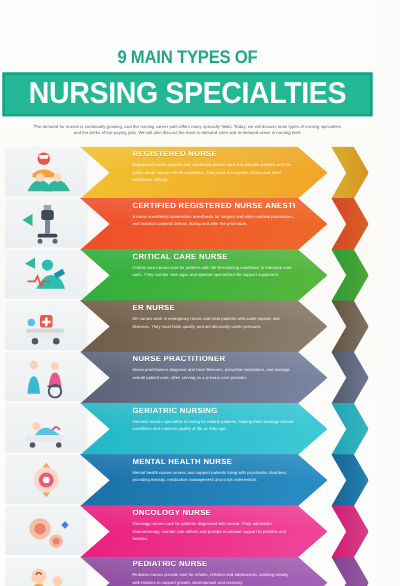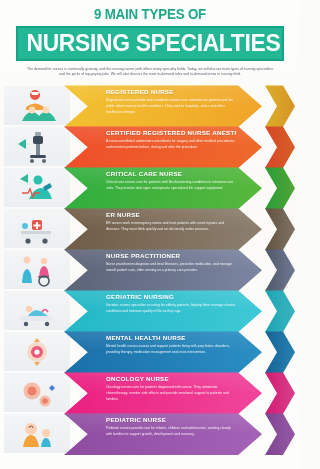--- a/index.html
+++ b/index.html
@@ -21,35 +21,36 @@
     height: 469px;
     background: linear-gradient(180deg, #fdfdfb 0%, #fbfaf7 40%, #fdfdfc 100%);
     overflow: hidden;
   }
 
   
   .header {
     position: relative;
     padding-top: 7px;
     text-align: center;
+    margin-top: 32px;
   }
   .kicker {
     font-family: "Liberation Sans Narrow", "Liberation Sans", sans-serif;
     font-weight: bold;
     font-size: 14.5px;
     letter-spacing: -0.2px;
     color: #1fa88a;
     text-transform: uppercase;
     line-height: 1;
     transform: scaleX(0.92);
     text-shadow: 0 1px 0 rgba(255,255,255,0.8);
   }
   .title-banner {
     margin: 4px auto 0;
-    width: 268px;
+    width: 296px;
     background: #23b795;
     border: 2px solid #1aa храм;
     border: 2px solid #15a285;
     box-sizing: border-box;
     padding: 3px 2px 4px;
     text-align: center;
   }
   .title-banner .title-text {
     font-family: "Liberation Sans Narrow", "Liberation Sans", sans-serif;
     font-weight: bold;

